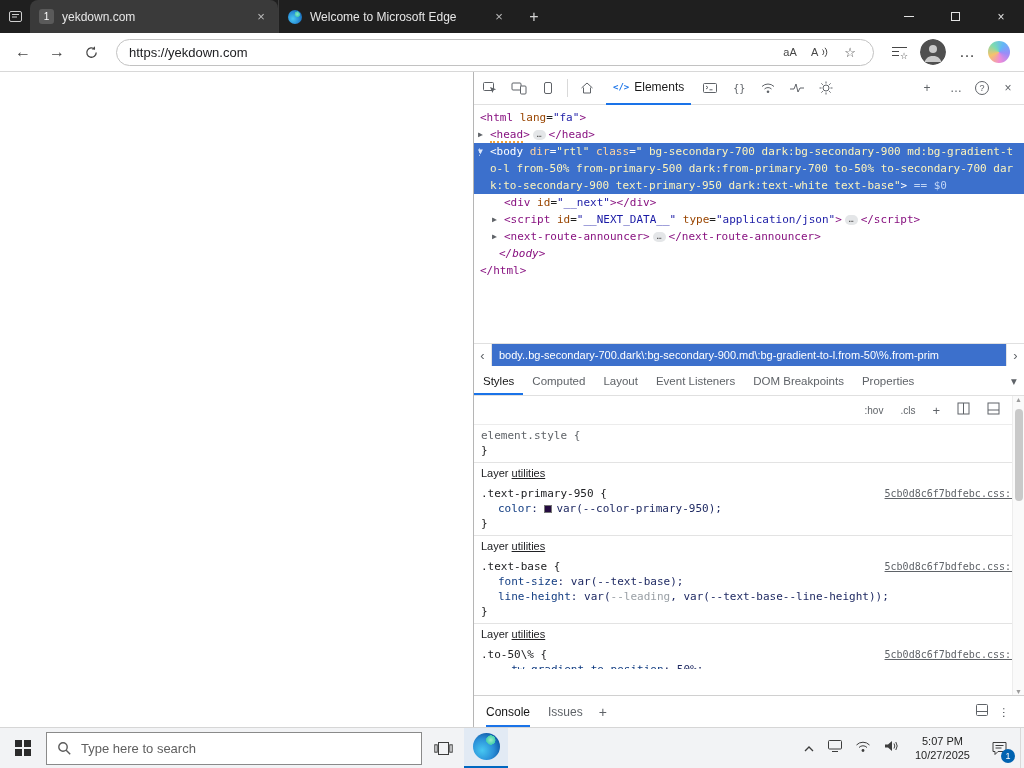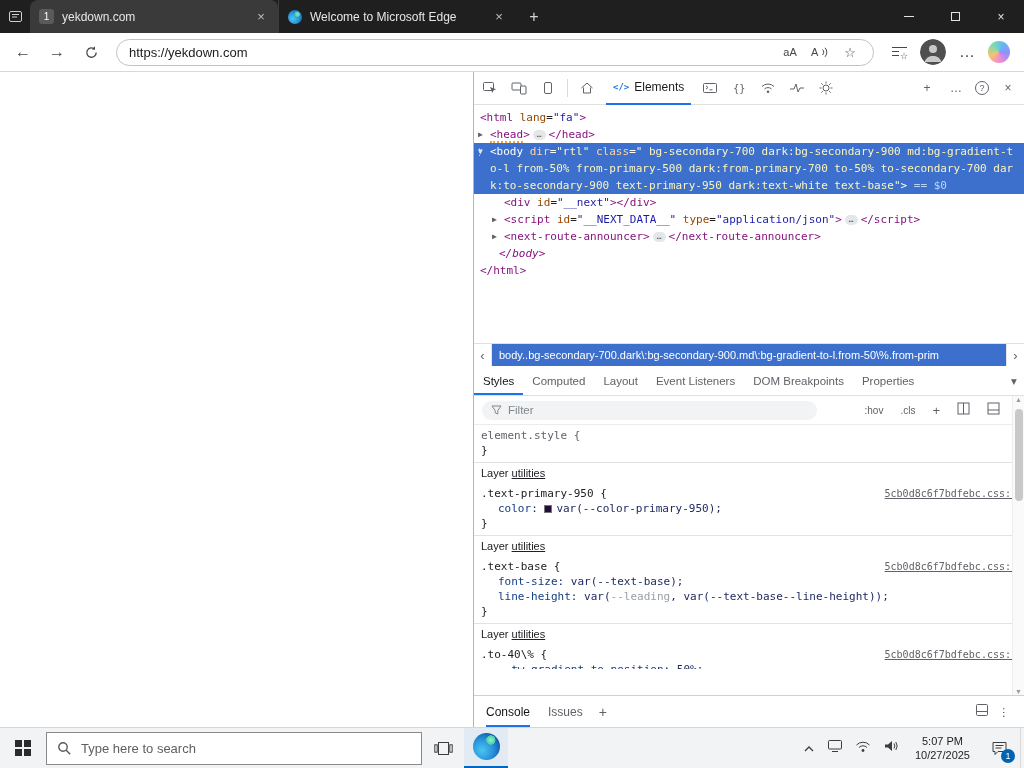--- a/index.html
+++ b/index.html
@@ -307,26 +307,20 @@
           <div class="ptab">Computed</div>
           <div class="ptab">Layout</div>
           <div class="ptab">Event Listeners</div>
           <div class="ptab">DOM Breakpoints</div>
           <div class="ptab">Properties</div>
         </div>
       <span class="ptab-chevron">▾</span>
     </div>
 
     <div class="filterbar">
-      <div class="filter-input">
-        <svg width="11" height="10">
-            <path d="M1 1h9L6.8 5.5V9L4.2 7.8V5.5z" fill="none" stroke="#80868b"></path>
-          </svg>
-        <span>Filter</span>
-      </div>
       <div class="filter-right">
         <span class="mini-lbl">:hov</span>
         <span class="mini-lbl">.cls</span>
         <span class="plus-lbl">+</span>
         <span><svg width="13" height="13">
               <rect x="1" y="1" width="11" height="11" fill="none" stroke="#5f6368"></rect>
               <line x1="6.5" y1="1" x2="6.5" y2="12" stroke="#5f6368"></line>
             </svg></span>
         <span><svg width="13" height="13">
               <rect x="1" y="1" width="11" height="11" fill="none" stroke="#5f6368"></rect>
@@ -358,21 +352,21 @@
               <span class="sel">.text-base {</span>
               <span class="css-link">5cb0d8c6f7bdfebc.css:1</span>
             </div>
             <div class="prop-line"><span class="pname">font-size</span>: <span class="v-pv">var(--text-base)</span>;</div>
             <div class="prop-line"><span class="pname">line-height</span>: <span class="v-pv">var(</span><span class="v-dim">--leading</span><span class="v-pv">, var(--text-base--line-height))</span>;</div>
             <div class="rule-close">}</div>
           </div>
           <div class="layer-row"><span>Layer</span> <span class="layer-link">utilities</span></div>
           <div class="rule clipped">
             <div class="rule-head">
-              <span class="sel">.to-40\% {</span>
+              <span class="sel">.to-50\% {</span>
               <span class="css-link">5cb0d8c6f7bdfebc.css:1</span>
             </div>
             <div class="prop-line"><span class="pname">--tw-gradient-to-position</span>: <span class="v-pv">50%</span>;</div>
           </div>
         </div>
     </div>
 
     <div class="sb">
       <span class="sb-up">▲</span>
       <div class="sb-thumb"></div>

